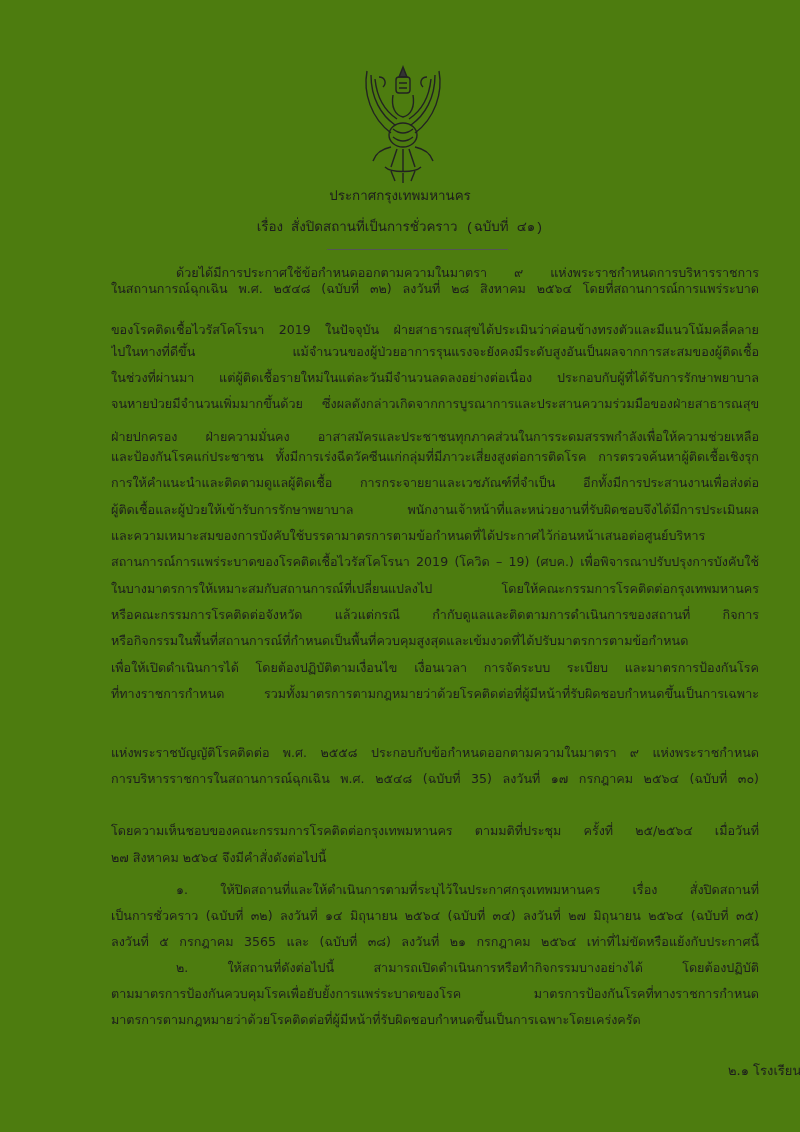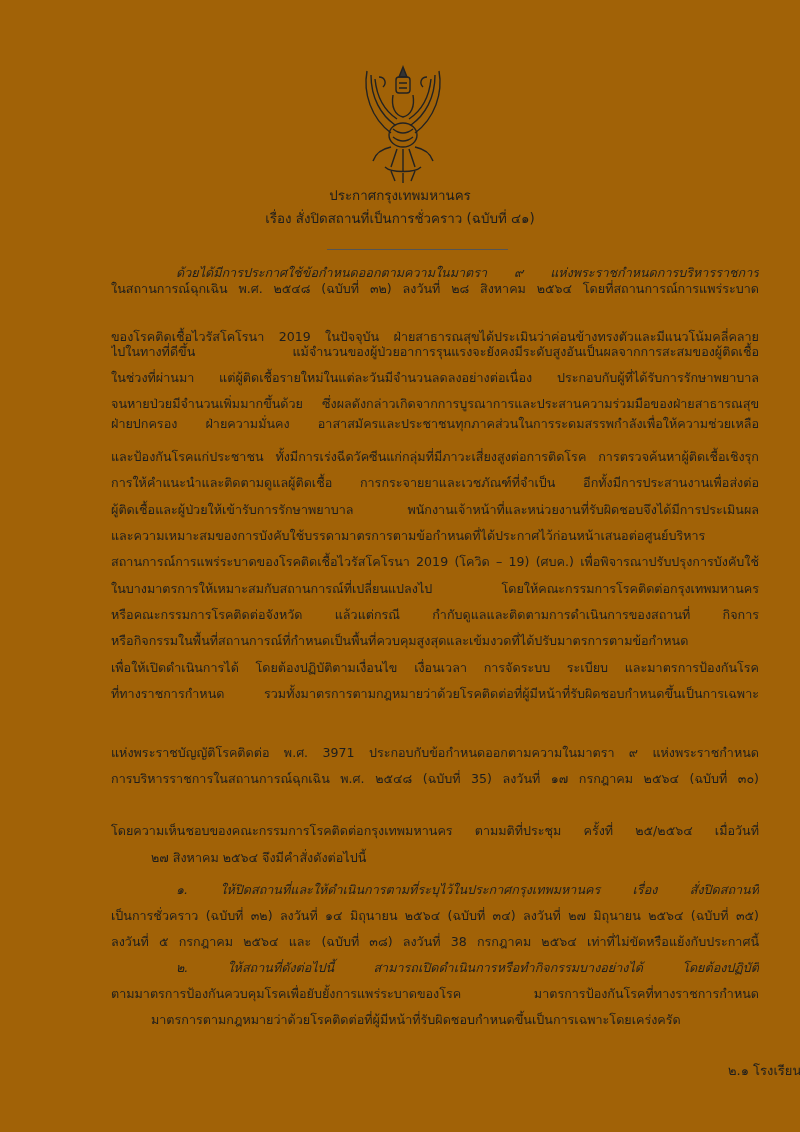--- a/index.html
+++ b/index.html
@@ -1,27 +1,27 @@
 <!DOCTYPE html>
 <html><head>
   <meta charset="utf-8">
   <style>
     html, body { margin: 0; padding: 0; background: #ffffff; }
     body { width: 800px; height: 1132px; position: relative; overflow: hidden;
       font-family: "DejaVu Sans", "Liberation Sans", sans-serif; color: #1d1d1d; }
-    .page { position: absolute; left: 0; top: 0; width: 800px; height: 1132px; background: #a16207; }
+    .page { position: absolute; left: 0; top: 0; width: 800px; height: 1132px; background: #4d7c0f; }
     .emblem { position: absolute; left: 361px; top: 63px; width: 84px; height: 122px; }
     .title { position: absolute; left: 0; width: 800px; text-align: center; font-size: 13.4px; white-space: nowrap; }
     .t1 { top: 185px; }
-    .t2 { top: 208px; }
+    .t2 { top: 216px; font-family: Liberation Mono, monospace; }
     .rule { position: absolute; left: 327px; top: 249px; width: 181px; border-top: 1px solid #555; }
     .line { position: absolute; left: 111px; width: 648px; font-size: 12.6px; line-height: 26px; white-space: nowrap;
       text-align: justify; text-align-last: justify; overflow: hidden; }
-    .line.ind { left: 176px; width: 583px; font-style: italic; }
-    .line.last { text-align-last: left; margin-left: 40px; }
+    .line.ind { left: 176px; width: 583px; }
+    .line.last { text-align-last: left; }
     .footer { position: absolute; left: 728px; top: 1060px; font-size: 13px; white-space: nowrap; }
   </style>
 </head>
 <body>
 
 <div class="page">
 
   <svg class="emblem" viewBox="0 0 84 122">
     <g fill="none" stroke="#222" stroke-width="1.4">
       <path d="M42 4 L38 14 L46 14 Z" fill="#333"></path>
@@ -40,43 +40,43 @@
       <path d="M30 108 L34 118 M42 110 L42 120 M54 108 L50 118"></path>
     </g>
   </svg>
 
   <div class="title t1">ประกาศกรุงเทพมหานคร</div>
   <div class="title t2">เรื่อง  สั่งปิดสถานที่เป็นการชั่วคราว (ฉบับที่ ๔๑)</div>
   <div class="rule"></div>
 
   <div class="line ind" style="top:260px">ด้วยได้มีการประกาศใช้ข้อกำหนดออกตามความในมาตรา ๙ แห่งพระราชกำหนดการบริหารราชการ</div>
   <div class="line" style="top:276px">ในสถานการณ์ฉุกเฉิน พ.ศ. ๒๕๔๘ (ฉบับที่ ๓๒) ลงวันที่ ๒๘ สิงหาคม ๒๕๖๔ โดยที่สถานการณ์การแพร่ระบาด</div>
-  <div class="line" style="top:324px">ของโรคติดเชื้อไวรัสโคโรนา 2019 ในปัจจุบัน ฝ่ายสาธารณสุขได้ประเมินว่าค่อนข้างทรงตัวและมีแนวโน้มคลี่คลาย</div>
+  <div class="line" style="top:317px">ของโรคติดเชื้อไวรัสโคโรนา 2019 ในปัจจุบัน ฝ่ายสาธารณสุขได้ประเมินว่าค่อนข้างทรงตัวและมีแนวโน้มคลี่คลาย</div>
   <div class="line" style="top:339px">ไปในทางที่ดีขึ้น แม้จำนวนของผู้ป่วยอาการรุนแรงจะยังคงมีระดับสูงอันเป็นผลจากการสะสมของผู้ติดเชื้อ</div>
   <div class="line" style="top:391px">จนหายป่วยมีจำนวนเพิ่มมากขึ้นด้วย ซึ่งผลดังกล่าวเกิดจากการบูรณาการและประสานความร่วมมือของฝ่ายสาธารณสุข</div>
   <div class="line" style="top:365px">ในช่วงที่ผ่านมา แต่ผู้ติดเชื้อรายใหม่ในแต่ละวันมีจำนวนลดลงอย่างต่อเนื่อง ประกอบกับผู้ที่ได้รับการรักษาพยาบาล</div>
-  <div class="line" style="top:411px">ฝ่ายปกครอง ฝ่ายความมั่นคง อาสาสมัครและประชาชนทุกภาคส่วนในการระดมสรรพกำลังเพื่อให้ความช่วยเหลือ</div>
+  <div class="line" style="top:424px">ฝ่ายปกครอง ฝ่ายความมั่นคง อาสาสมัครและประชาชนทุกภาคส่วนในการระดมสรรพกำลังเพื่อให้ความช่วยเหลือ</div>
   <div class="line" style="top:444px">และป้องกันโรคแก่ประชาชน ทั้งมีการเร่งฉีดวัคซีนแก่กลุ่มที่มีภาวะเสี่ยงสูงต่อการติดโรค การตรวจค้นหาผู้ติดเชื้อเชิงรุก</div>
   <div class="line" style="top:470px">การให้คำแนะนำและติดตามดูแลผู้ติดเชื้อ การกระจายยาและเวชภัณฑ์ที่จำเป็น อีกทั้งมีการประสานงานเพื่อส่งต่อ</div>
   <div class="line" style="top:497px">ผู้ติดเชื้อและผู้ป่วยให้เข้ารับการรักษาพยาบาล พนักงานเจ้าหน้าที่และหน่วยงานที่รับผิดชอบจึงได้มีการประเมินผล</div>
   <div class="line" style="top:523px">และความเหมาะสมของการบังคับใช้บรรดามาตรการตามข้อกำหนดที่ได้ประกาศไว้ก่อนหน้าเสนอต่อศูนย์บริหาร</div>
   <div class="line" style="top:549px">สถานการณ์การแพร่ระบาดของโรคติดเชื้อไวรัสโคโรนา 2019 (โควิด – 19) (ศบค.) เพื่อพิจารณาปรับปรุงการบังคับใช้</div>
   <div class="line" style="top:602px">หรือคณะกรรมการโรคติดต่อจังหวัด แล้วแต่กรณี กำกับดูแลและติดตามการดำเนินการของสถานที่ กิจการ</div>
   <div class="line" style="top:576px">ในบางมาตรการให้เหมาะสมกับสถานการณ์ที่เปลี่ยนแปลงไป โดยให้คณะกรรมการโรคติดต่อกรุงเทพมหานคร</div>
   <div class="line" style="top:628px">หรือกิจกรรมในพื้นที่สถานการณ์ที่กำหนดเป็นพื้นที่ควบคุมสูงสุดและเข้มงวดที่ได้ปรับมาตรการตามข้อกำหนด</div>
   <div class="line" style="top:655px">เพื่อให้เปิดดำเนินการได้ โดยต้องปฏิบัติตามเงื่อนไข เงื่อนเวลา การจัดระบบ ระเบียบ และมาตรการป้องกันโรค</div>
   <div class="line" style="top:681px">ที่ทางราชการกำหนด รวมทั้งมาตรการตามกฎหมายว่าด้วยโรคติดต่อที่ผู้มีหน้าที่รับผิดชอบกำหนดขึ้นเป็นการเฉพาะ</div>
 
-  <div class="line" style="top:740px">แห่งพระราชบัญญัติโรคติดต่อ พ.ศ. 3971  ประกอบกับข้อกำหนดออกตามความในมาตรา ๙  แห่งพระราชกำหนด</div>
+  <div class="line" style="top:740px">แห่งพระราชบัญญัติโรคติดต่อ พ.ศ. ๒๕๕๘  ประกอบกับข้อกำหนดออกตามความในมาตรา ๙  แห่งพระราชกำหนด</div>
   <div class="line" style="top:766px">การบริหารราชการในสถานการณ์ฉุกเฉิน พ.ศ. ๒๕๔๘ (ฉบับที่ 35) ลงวันที่ ๑๗ กรกฎาคม ๒๕๖๔ (ฉบับที่ ๓๐)</div>
   <div class="line" style="top:818px">โดยความเห็นชอบของคณะกรรมการโรคติดต่อกรุงเทพมหานคร ตามมติที่ประชุม ครั้งที่ ๒๕/๒๕๖๔ เมื่อวันที่</div>
   <div class="line last" style="top:845px">๒๗ สิงหาคม ๒๕๖๔ จึงมีคำสั่งดังต่อไปนี้</div>
 
   <div class="line ind" style="top:877px">๑. ให้ปิดสถานที่และให้ดำเนินการตามที่ระบุไว้ในประกาศกรุงเทพมหานคร เรื่อง สั่งปิดสถานที่</div>
   <div class="line" style="top:903px">เป็นการชั่วคราว (ฉบับที่ ๓๒) ลงวันที่ ๑๔ มิถุนายน ๒๕๖๔ (ฉบับที่ ๓๔) ลงวันที่ ๒๗ มิถุนายน ๒๕๖๔ (ฉบับที่ ๓๕)</div>
-  <div class="line" style="top:929px">ลงวันที่ ๕ กรกฎาคม ๒๕๖๔ และ (ฉบับที่ ๓๘) ลงวันที่ 38 กรกฎาคม ๒๕๖๔ เท่าที่ไม่ขัดหรือแย้งกับประกาศนี้</div>
+  <div class="line" style="top:929px">ลงวันที่ ๕ กรกฎาคม 3565 และ (ฉบับที่ ๓๘) ลงวันที่ ๒๑ กรกฎาคม ๒๕๖๔ เท่าที่ไม่ขัดหรือแย้งกับประกาศนี้</div>
 
   <div class="line ind" style="top:955px">๒. ให้สถานที่ดังต่อไปนี้ สามารถเปิดดำเนินการหรือทำกิจกรรมบางอย่างได้ โดยต้องปฏิบัติ</div>
   <div class="line" style="top:981px">ตามมาตรการป้องกันควบคุมโรคเพื่อยับยั้งการแพร่ระบาดของโรค มาตรการป้องกันโรคที่ทางราชการกำหนด</div>
   <div class="line last" style="top:1007px">มาตรการตามกฎหมายว่าด้วยโรคติดต่อที่ผู้มีหน้าที่รับผิดชอบกำหนดขึ้นเป็นการเฉพาะโดยเคร่งครัด</div>
 
   <div class="footer">๒.๑ โรงเรียน...</div>
 </div>
 
 </body></html>

